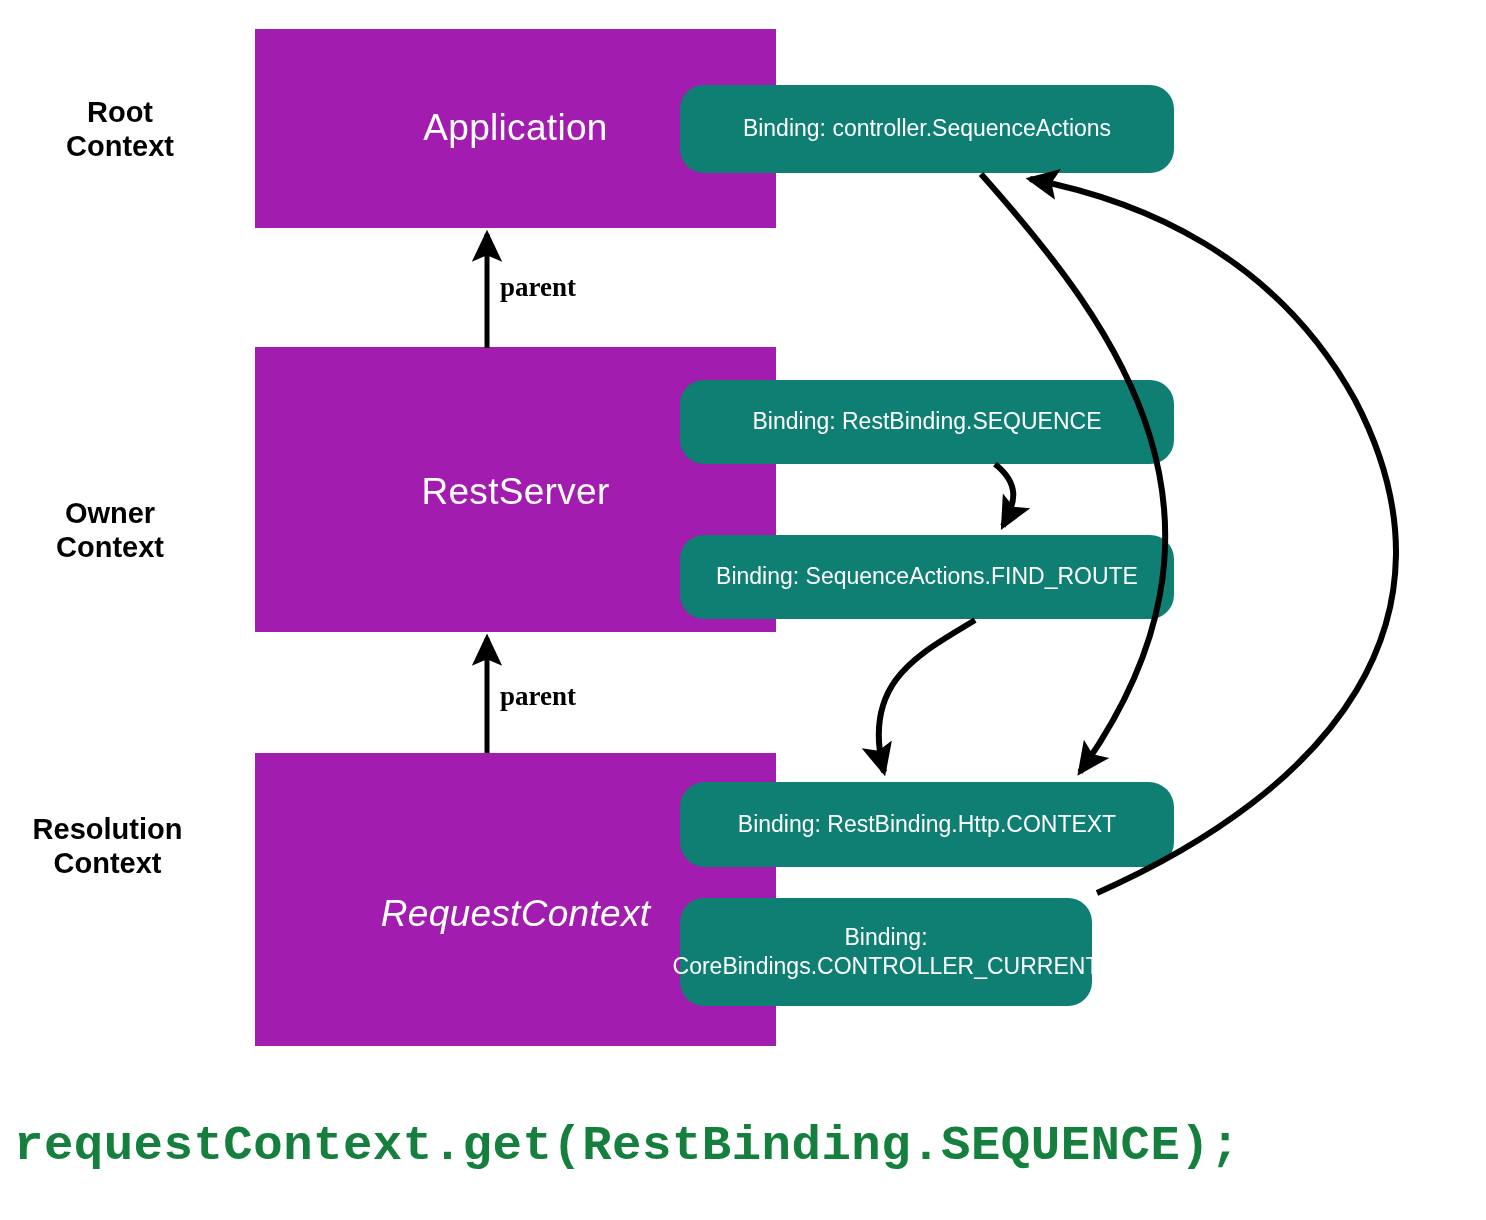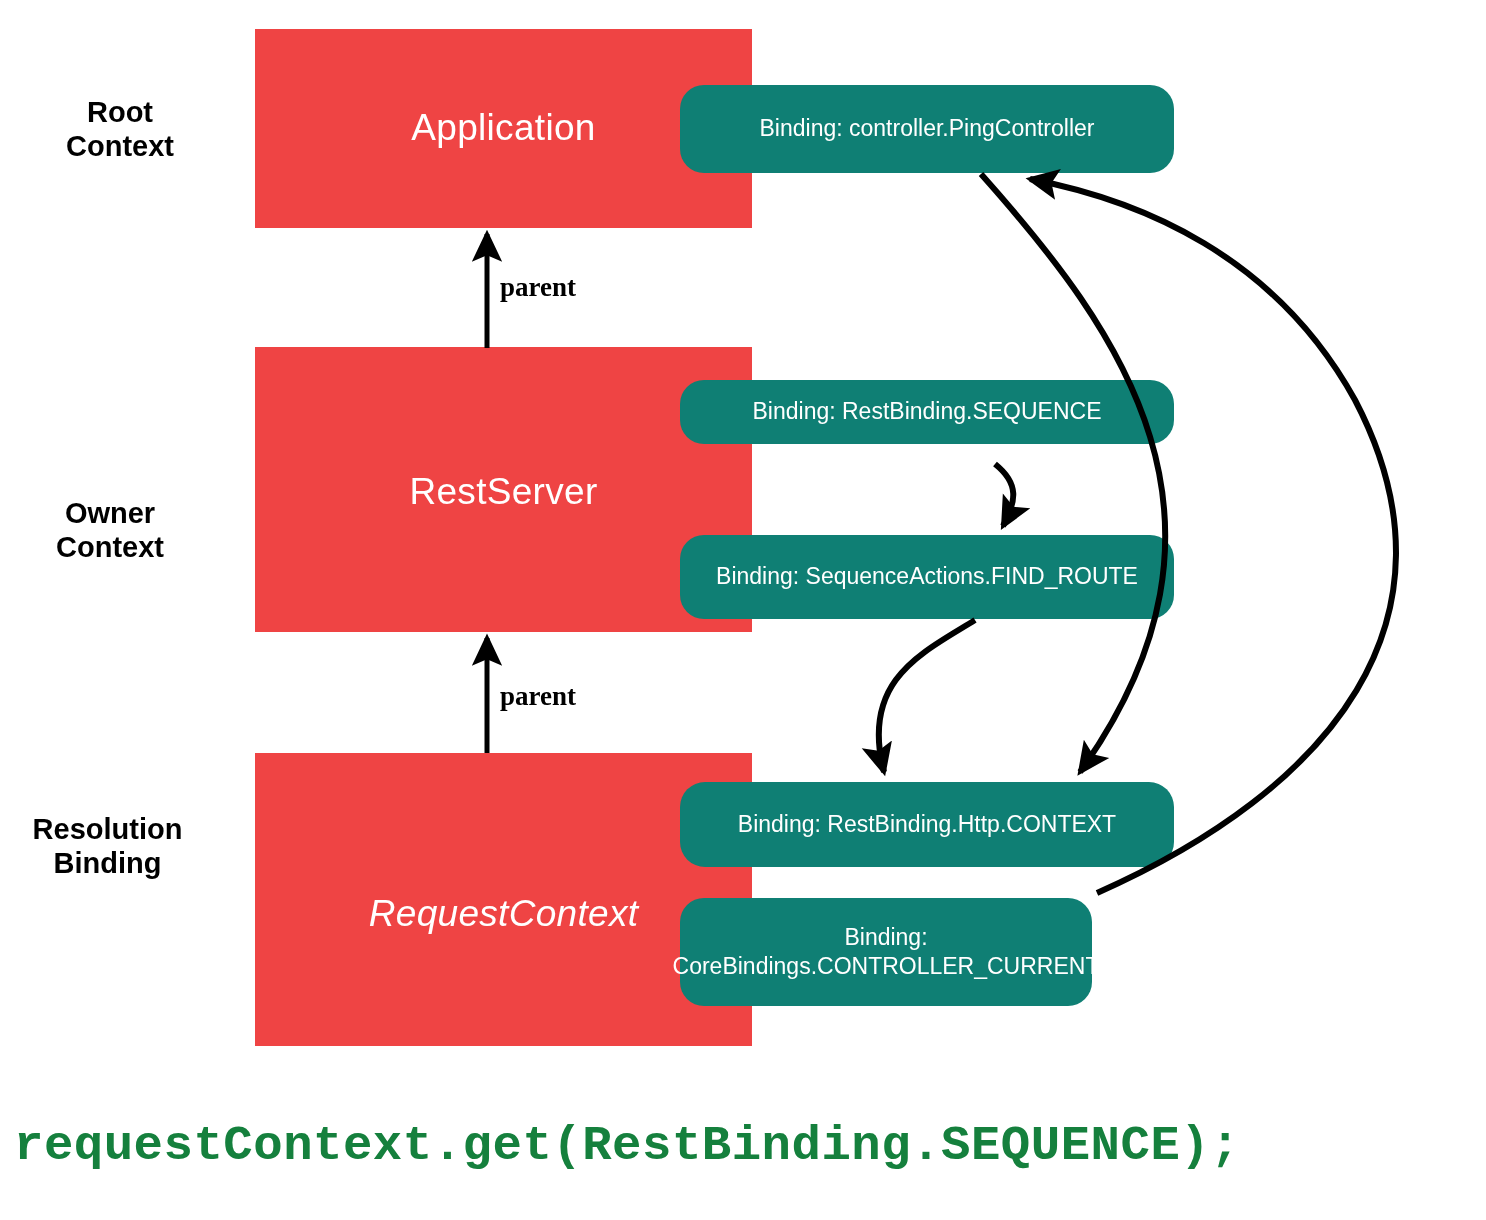--- a/index.html
+++ b/index.html
@@ -24,24 +24,25 @@
     font-weight: bold;
     font-size: 29px;
     line-height: 1.18;
     text-align: center;
     white-space: pre-line;
   }
 
   
   .ctx-box {
     position: absolute;
-    background: #ef4444;
+    background: #a21caf;
     display: flex;
     align-items: center;
     justify-content: center;
+    padding-left: 24px;
   }
   .ctx-box-title {
     color: #ffffff;
     font-family: "Liberation Sans", sans-serif;
     font-weight: normal;
     font-size: 37px;
     letter-spacing: 0.3px;
     pointer-events: none;
     position: absolute;
     left: 0;
@@ -106,39 +107,39 @@
 
 <div id="canvas">
 
   <div class="ctx-label" style="left:30px; top:95px; width:180px;">Root
 Context</div>
 
   <div class="ctx-label" style="left:20px; top:452px; width:180px;margin-top:44px;">Owner
 Context</div>
 
   <div class="ctx-label" style="left:5px; top:812px; width:205px;">Resolution
-Binding</div>
+Context</div>
 
   <div class="ctx-box" style="left:255px; top:29px; width:497px; height:199px;">
     <div class="ctx-box-title" style="top:78px;">Application</div>
   </div>
 
   <div class="ctx-box" style="left:255px; top:347px; width:497px; height:285px;">
     <div class="ctx-box-title" style="top:124px;">RestServer</div>
   </div>
 
   <div class="ctx-box" style="left:255px; top:753px; width:497px; height:293px;">
     <div class="ctx-box-title" style="top:140px;font-style:italic;">RequestContext</div>
   </div>
 
   <div class="pill" style="left:680px; top:85px; width:494px; height:88px;">
-    <span class="pill-label">Binding: controller.PingController</span>
+    <span class="pill-label">Binding: controller.SequenceActions</span>
   </div>
 
-  <div class="pill" style="left:680px; top:380px; width:494px; height:64px;">
+  <div class="pill" style="left:680px; top:380px; width:494px; height:84px;">
     <span class="pill-label">Binding: RestBinding.SEQUENCE</span>
   </div>
 
   <div class="pill" style="left:680px; top:535px; width:494px; height:84px;">
     <span class="pill-label">Binding: SequenceActions.FIND_ROUTE</span>
   </div>
 
   <div class="pill" style="left:680px; top:782px; width:494px; height:85px;border-radius:25px;">
     <span class="pill-label">Binding: RestBinding.Http.CONTEXT</span>
   </div>

